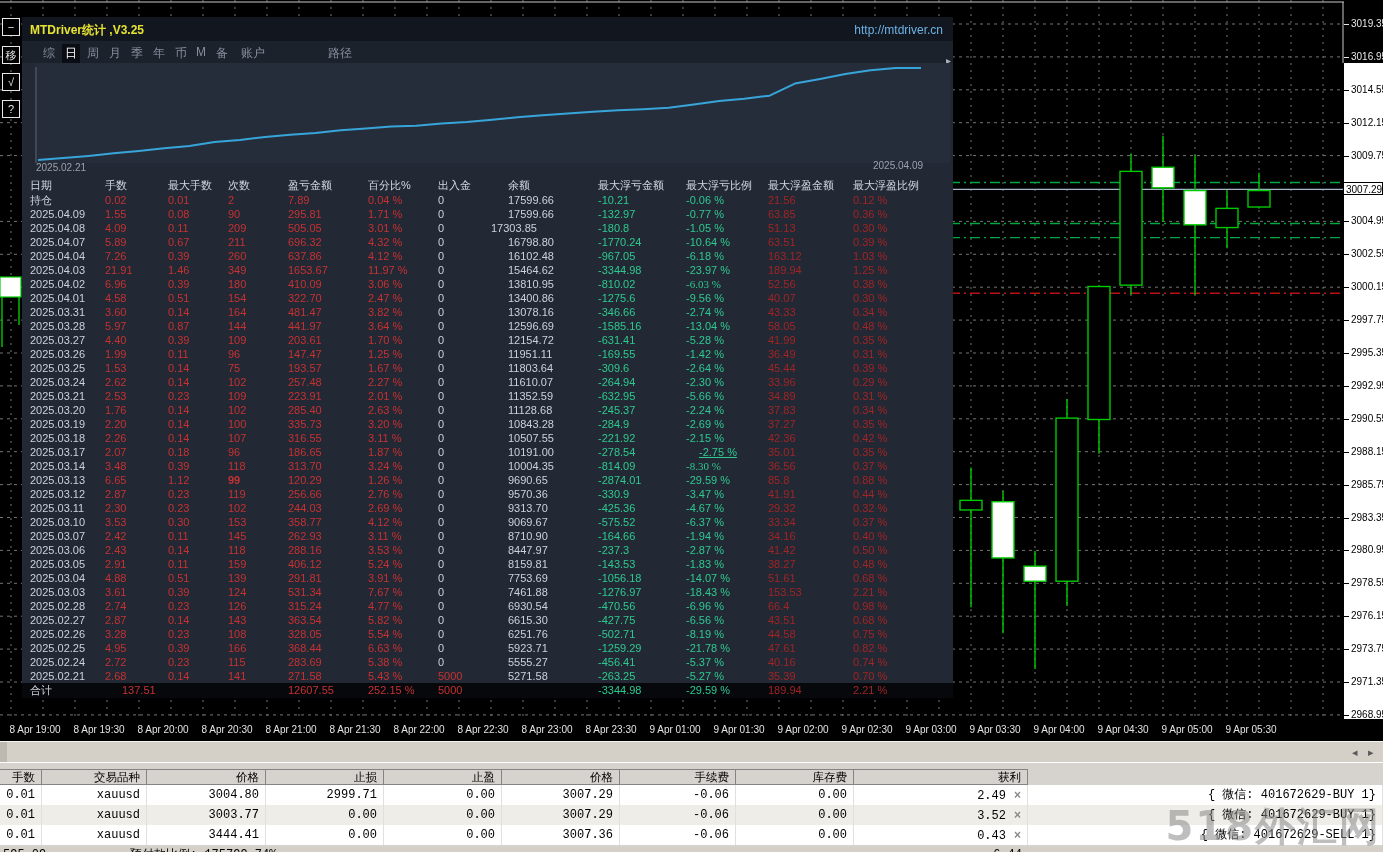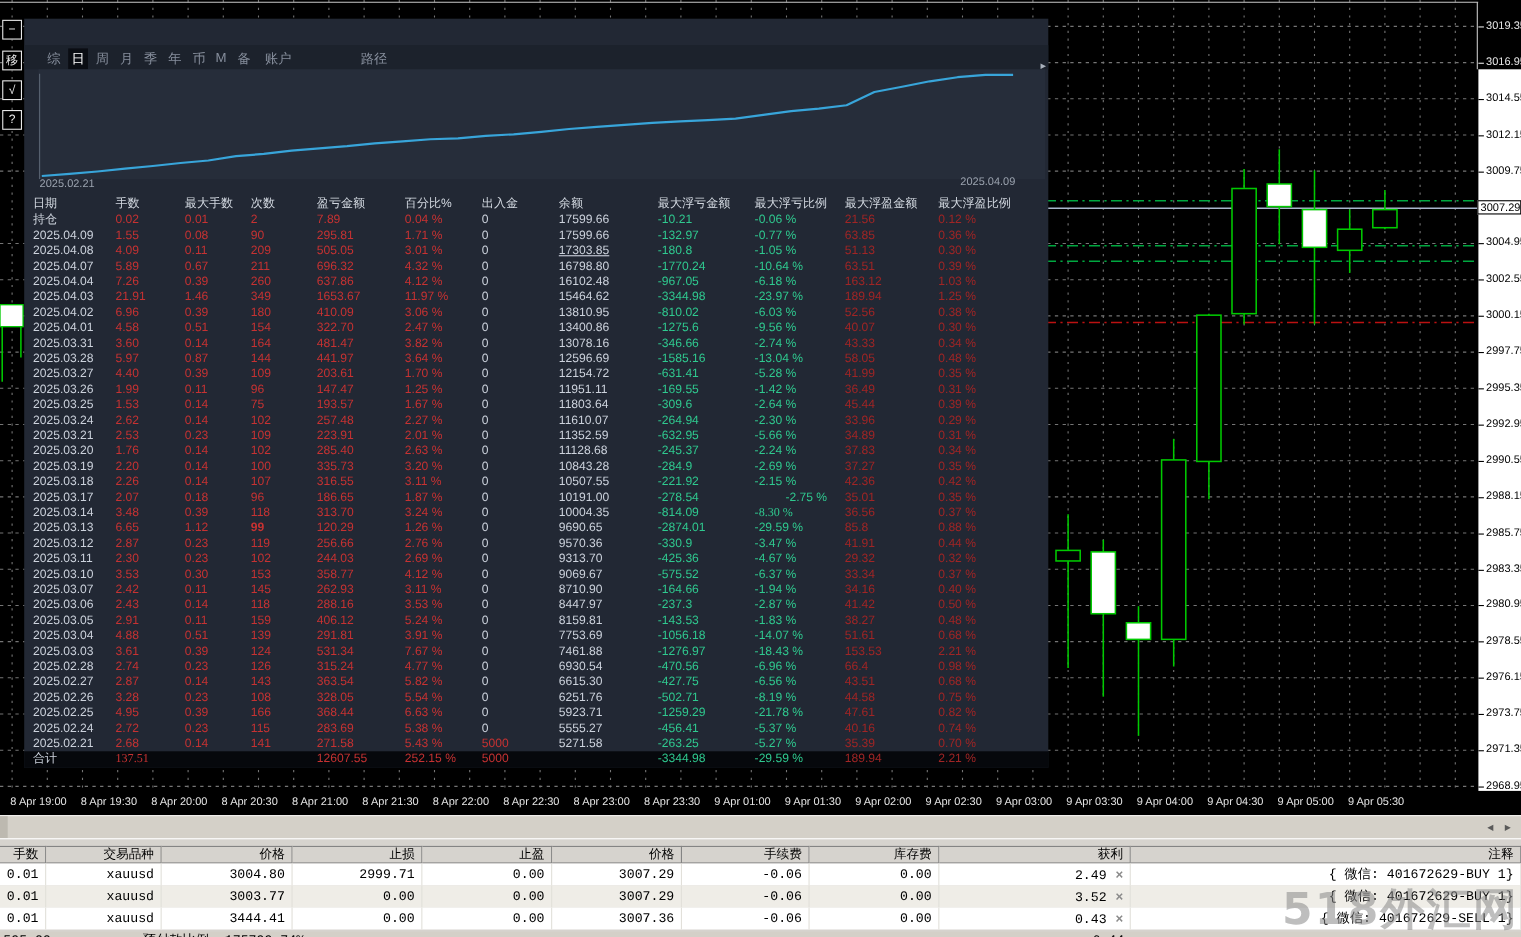--- a/index.html
+++ b/index.html
@@ -235,20 +235,24 @@
   </div>
 
   <div id="side-buttons">
       <div class="side-btn" style="top: 18px;">−</div>
       <div class="side-btn" style="top: 46px;">移</div>
       <div class="side-btn" style="top: 73px;">√</div>
       <div class="side-btn" style="top: 100px;">?</div>
     </div>
 
   <div id="panel">
+    <div id="panel-title-bar">
+      <span id="panel-title">MTDriver统计 ,V3.25</span>
+      <span id="panel-url">http://mtdriver.cn</span>
+    </div>
     <div id="panel-menu">
         <span class="menu-item" style="left: 18px;">综</span>
         <span class="menu-item active" style="left: 40px;">日</span>
         <span class="menu-item" style="left: 62px;">周</span>
         <span class="menu-item" style="left: 84px;">月</span>
         <span class="menu-item" style="left: 106px;">季</span>
         <span class="menu-item" style="left: 128px;">年</span>
         <span class="menu-item" style="left: 150px;">币</span>
         <span class="menu-item" style="left: 171px;">M</span>
         <span class="menu-item" style="left: 191px;">备</span>
@@ -306,21 +310,21 @@
           <span class="scell c-dred" style="left: 831px;">0.36 %</span>
         </div>
         <div class="srow ">
           <span class="scell c-wht" style="left: 8px;">2025.04.08</span>
           <span class="scell c-red" style="left: 83px;">4.09</span>
           <span class="scell c-red" style="left: 146px;">0.11</span>
           <span class="scell c-red" style="left: 206px;">209</span>
           <span class="scell c-red" style="left: 266px;">505.05</span>
           <span class="scell c-red" style="left: 346px;">3.01 %</span>
           <span class="scell c-wht" style="left: 416px;">0</span>
-          <span class="scell c-wht" style="left: 486px; text-decoration: underline;">17303.85</span>
+          <span class="scell c-wht" style="left: 469px;">17303.85</span>
           <span class="scell c-grn" style="left: 576px;">-180.8</span>
           <span class="scell c-grn" style="left: 664px;">-1.05 %</span>
           <span class="scell c-dred" style="left: 746px;">51.13</span>
           <span class="scell c-dred" style="left: 831px;">0.30 %</span>
         </div>
         <div class="srow ">
           <span class="scell c-wht" style="left: 8px;">2025.04.07</span>
           <span class="scell c-red" style="left: 83px;">5.89</span>
           <span class="scell c-red" style="left: 146px;">0.67</span>
           <span class="scell c-red" style="left: 206px;">211</span>
@@ -364,21 +368,21 @@
         <div class="srow ">
           <span class="scell c-wht" style="left: 8px;">2025.04.02</span>
           <span class="scell c-red" style="left: 83px;">6.96</span>
           <span class="scell c-red" style="left: 146px;">0.39</span>
           <span class="scell c-red" style="left: 206px;">180</span>
           <span class="scell c-red" style="left: 266px;">410.09</span>
           <span class="scell c-red" style="left: 346px;">3.06 %</span>
           <span class="scell c-wht" style="left: 416px;">0</span>
           <span class="scell c-wht" style="left: 486px;">13810.95</span>
           <span class="scell c-grn" style="left: 576px;">-810.02</span>
-          <span class="scell c-grn" style="left: 664px;">-6.03 %</span>
+          <span class="scell c-grn" style="left: 664px; font-family: Liberation Serif, serif;">-6.03 %</span>
           <span class="scell c-dred" style="left: 746px;">52.56</span>
           <span class="scell c-dred" style="left: 831px;">0.38 %</span>
         </div>
         <div class="srow ">
           <span class="scell c-wht" style="left: 8px;">2025.04.01</span>
           <span class="scell c-red" style="left: 83px;">4.58</span>
           <span class="scell c-red" style="left: 146px;">0.51</span>
           <span class="scell c-red" style="left: 206px;">154</span>
           <span class="scell c-red" style="left: 266px;">322.70</span>
           <span class="scell c-red" style="left: 346px;">2.47 %</span>
@@ -532,21 +536,21 @@
         <div class="srow ">
           <span class="scell c-wht" style="left: 8px;">2025.03.17</span>
           <span class="scell c-red" style="left: 83px;">2.07</span>
           <span class="scell c-red" style="left: 146px;">0.18</span>
           <span class="scell c-red" style="left: 206px;">96</span>
           <span class="scell c-red" style="left: 266px;">186.65</span>
           <span class="scell c-red" style="left: 346px;">1.87 %</span>
           <span class="scell c-wht" style="left: 416px;">0</span>
           <span class="scell c-wht" style="left: 486px;">10191.00</span>
           <span class="scell c-grn" style="left: 576px;">-278.54</span>
-          <span class="scell c-grn" style="left: 692px;">-2.75 %</span>
+          <span class="scell c-grn" style="left: 677px; text-decoration: underline;">-2.75 %</span>
           <span class="scell c-dred" style="left: 746px;">35.01</span>
           <span class="scell c-dred" style="left: 831px;">0.35 %</span>
         </div>
         <div class="srow ">
           <span class="scell c-wht" style="left: 8px;">2025.03.14</span>
           <span class="scell c-red" style="left: 83px;">3.48</span>
           <span class="scell c-red" style="left: 146px;">0.39</span>
           <span class="scell c-red" style="left: 206px;">118</span>
           <span class="scell c-red" style="left: 266px;">313.70</span>
           <span class="scell c-red" style="left: 346px;">3.24 %</span>
@@ -762,21 +766,21 @@
           <span class="scell c-red" style="left: 346px;">5.43 %</span>
           <span class="scell c-red" style="left: 416px;">5000</span>
           <span class="scell c-wht" style="left: 486px;">5271.58</span>
           <span class="scell c-grn" style="left: 576px;">-263.25</span>
           <span class="scell c-grn" style="left: 664px;">-5.27 %</span>
           <span class="scell c-dred" style="left: 746px;">35.39</span>
           <span class="scell c-dred" style="left: 831px;">0.70 %</span>
         </div>
         <div class="srow total">
           <span class="scell c-wht" style="left: 8px;">合计</span>
-          <span class="scell c-red" style="left: 83px; font-family: Liberation Serif, serif;">137.51</span>
+          <span class="scell c-red" style="left: 100px;">137.51</span>
           <span class="scell c-red" style="left: 266px;">12607.55</span>
           <span class="scell c-red" style="left: 346px;">252.15 %</span>
           <span class="scell c-red" style="left: 416px;">5000</span>
           <span class="scell c-grn" style="left: 576px;">-3344.98</span>
           <span class="scell c-grn" style="left: 664px;">-29.59 %</span>
           <span class="scell c-dred" style="left: 746px;">189.94</span>
           <span class="scell c-dred" style="left: 831px;">2.21 %</span>
         </div>
       </div>
   </div>
@@ -786,21 +790,20 @@
         <div class="trow thead-row">
           <div class="tcell" style="width: 42px;">手数</div>
           <div class="tcell" style="width: 105px;">交易品种</div>
           <div class="tcell" style="width: 119px;">价格</div>
           <div class="tcell" style="width: 118px;">止损</div>
           <div class="tcell" style="width: 118px;">止盈</div>
           <div class="tcell" style="width: 118px;">价格</div>
           <div class="tcell" style="width: 116px;">手续费</div>
           <div class="tcell" style="width: 118px;">库存费</div>
           <div class="tcell" style="width: 174px;">获利</div>
-          <div class="tcell" style="width: 355px;">注释</div>
         </div>
         <div class="trow tdata" style="top: 22px; height: 20px; background: rgb(255, 255, 255);">
           <div class="tcell" style="width: 42px;">0.01</div>
           <div class="tcell" style="width: 105px;">xauusd</div>
           <div class="tcell" style="width: 119px;">3004.80</div>
           <div class="tcell" style="width: 118px;">2999.71</div>
           <div class="tcell" style="width: 118px;">0.00</div>
           <div class="tcell" style="width: 118px;">3007.29</div>
           <div class="tcell" style="width: 116px;">-0.06</div>
           <div class="tcell" style="width: 118px;">0.00</div>

